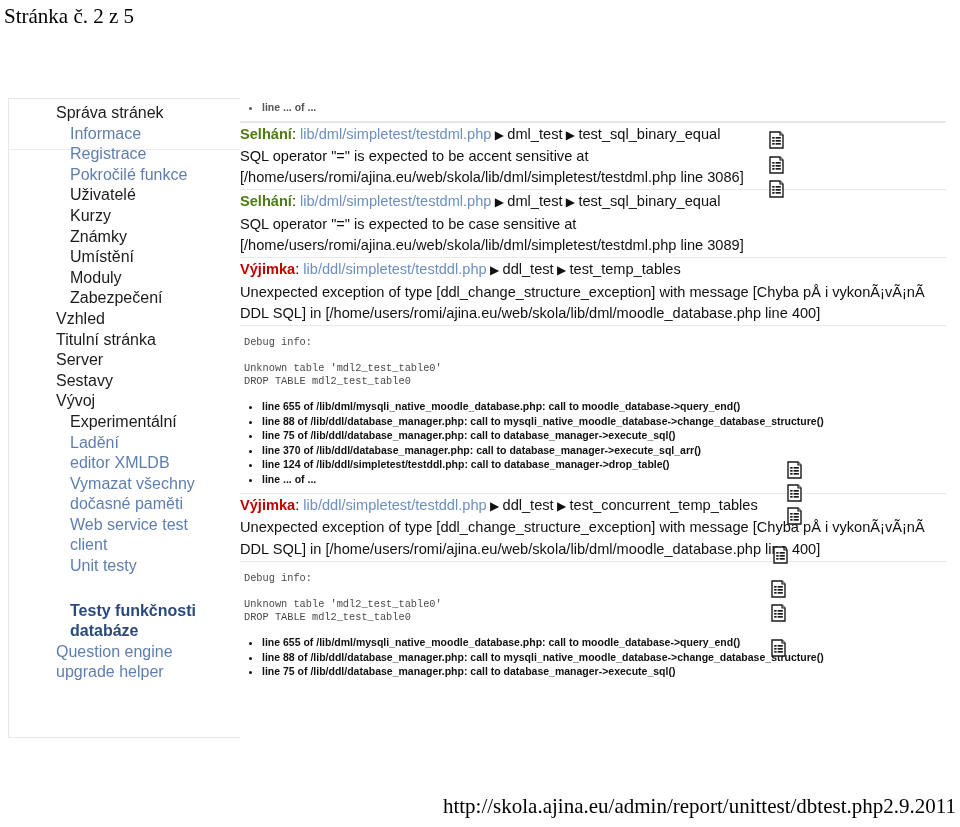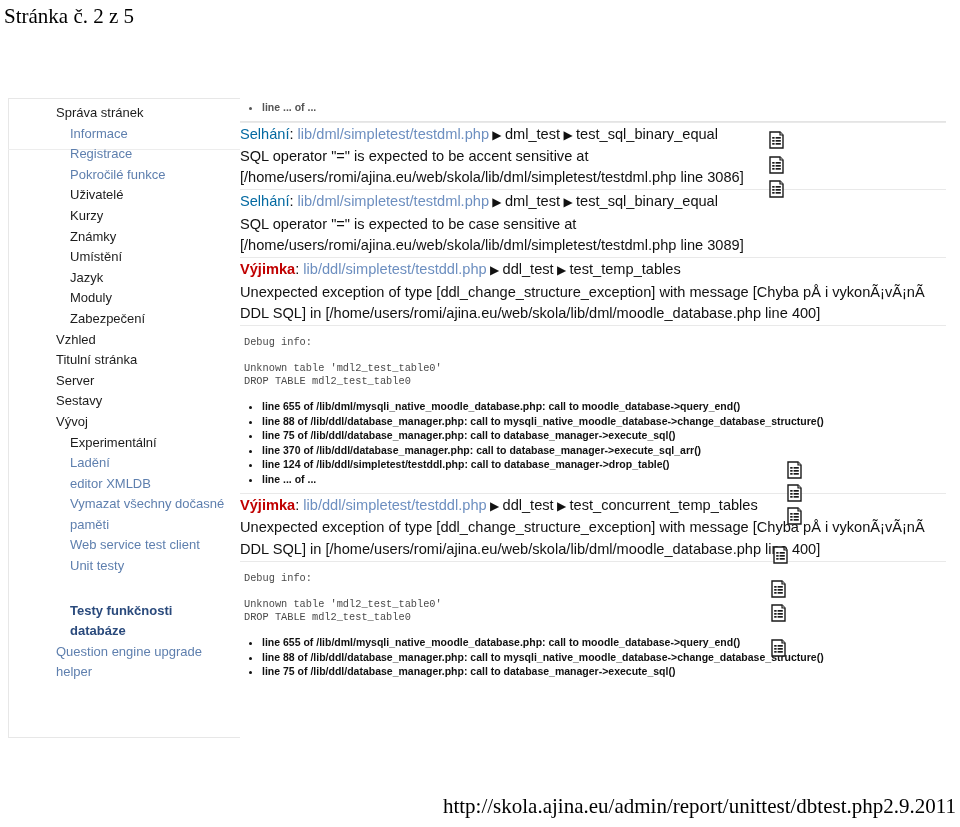--- a/index.html
+++ b/index.html
@@ -47,21 +47,21 @@
     border: 1px solid #e7e7e7; border-right: none; box-sizing: border-box;
   }
   .frame-top-strip {
     position: absolute; left: 8px; top: 20px; width: 232px; height: 52px;
     border-bottom: 1px solid #ededed; box-sizing: border-box;
   }
 
   
   .sidebar {
     position: absolute; left: 28px; top: 25px; width: 200px;
-    font-size: 13px; line-height: 20.6px;
+    font-size: 16px; line-height: 20.6px;
   }
   .nav-item {
     display: block;
     white-space: normal;
     padding: 0;
   }
   .nav-l0 { padding-left: 28px; color: #222; }
   .nav-l1 { padding-left: 42px; }
   .nav-link { color: #5e7fae; }
   .nav-plain { color: #1c1c1c; }
@@ -93,21 +93,21 @@
 
   .result-row {
     border-bottom: 1px solid #e9e9e9;
     padding: 1px 0 1px 0;
     font-size: 14.6px;
     line-height: 21.3px;
     color: #111;
   }
   .result-row:first-child { border-top: 1px solid #e9e9e9; }
 
-  .lbl-fail { font-weight: normal; color: #0369a1; }
+  .lbl-fail { font-weight: bold; color: #4d7c0f; }
   .lbl-exc  { font-weight: bold; color: #c00000; }
   .path-link { color: #6d8fc0; }
   .arrow { font-size: 12px; }
 
   pre.debug {
     margin: 0;
     padding: 10px 0 4px 4px;
     font-family: "Liberation Mono", "DejaVu Sans Mono", monospace;
     font-size: 10.3px;
     line-height: 13px;
@@ -138,21 +138,20 @@
 
   <nav class="sidebar" id="sidebar">
       <div class="nav-item nav-l0 nav-plain">Správa stránek</div>
       <div class="nav-item nav-l1 nav-link">Informace</div>
       <div class="nav-item nav-l1 nav-link">Registrace</div>
       <div class="nav-item nav-l1 nav-link">Pokročilé funkce</div>
       <div class="nav-item nav-l1 nav-plain">Uživatelé</div>
       <div class="nav-item nav-l1 nav-plain">Kurzy</div>
       <div class="nav-item nav-l1 nav-plain">Známky</div>
       <div class="nav-item nav-l1 nav-plain">Umístění</div>
-      <div class="nav-item nav-l1 nav-plain">Jazyk</div>
       <div class="nav-item nav-l1 nav-plain">Moduly</div>
       <div class="nav-item nav-l1 nav-plain">Zabezpečení</div>
       <div class="nav-item nav-l0 nav-plain">Vzhled</div>
       <div class="nav-item nav-l0 nav-plain">Titulní stránka</div>
       <div class="nav-item nav-l0 nav-plain">Server</div>
       <div class="nav-item nav-l0 nav-plain">Sestavy</div>
       <div class="nav-item nav-l0 nav-plain">Vývoj</div>
       <div class="nav-item nav-l1 nav-plain">Experimentální</div>
       <div class="nav-item nav-l1 nav-link">Ladění</div>
       <div class="nav-item nav-l1 nav-link">editor XMLDB</div>

